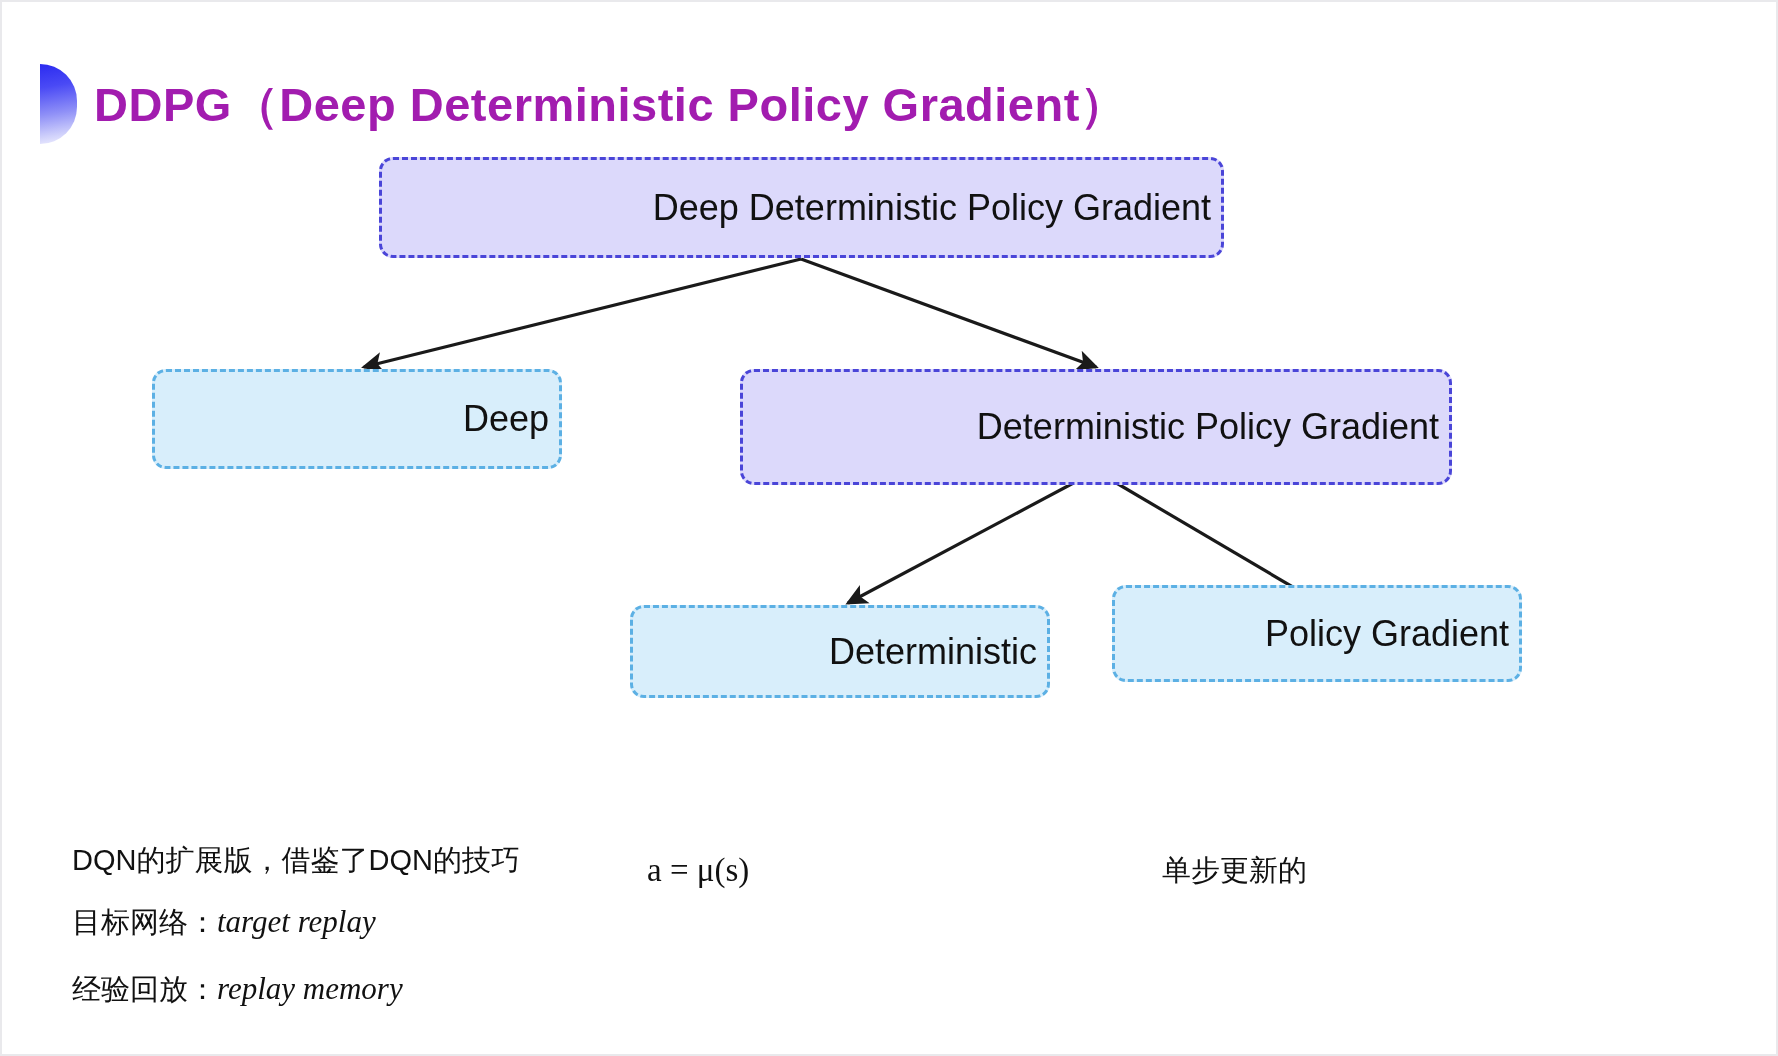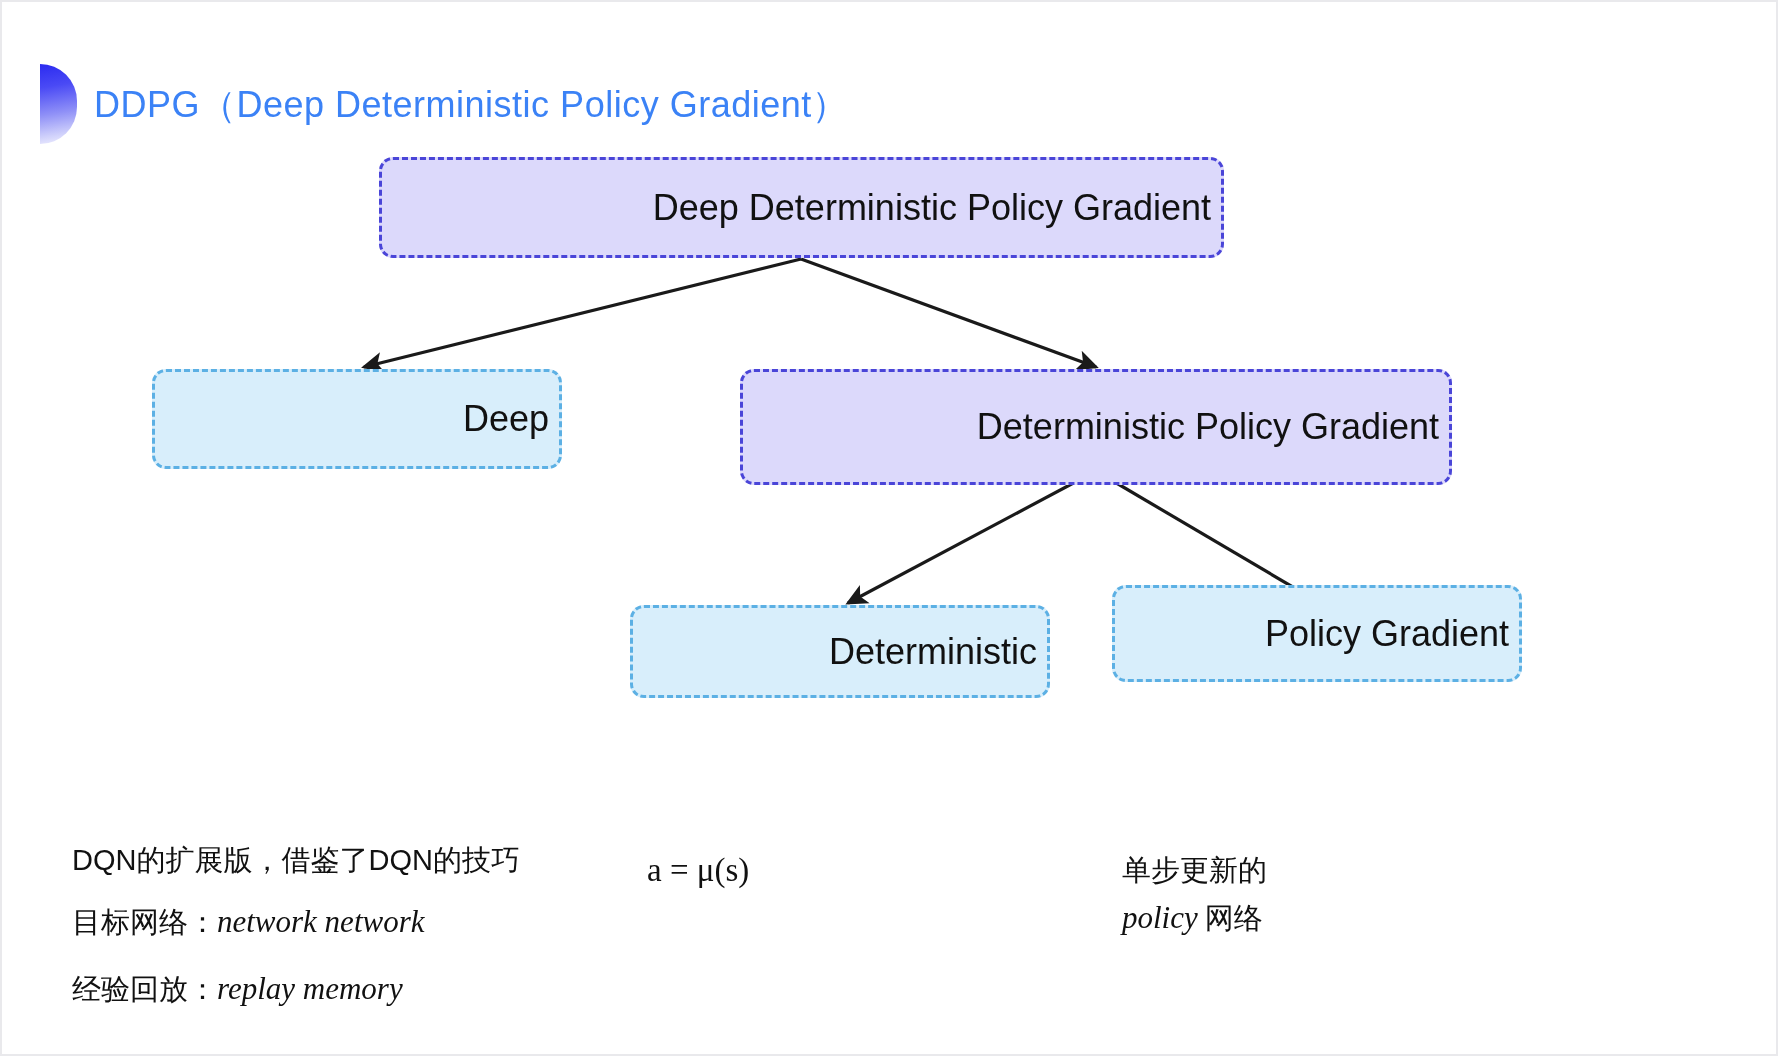--- a/index.html
+++ b/index.html
@@ -7,22 +7,22 @@
        font-family:"Liberation Sans","DejaVu Sans",sans-serif;}
 
   #slide{position:absolute;left:0;top:0;width:1778px;height:1056px;background:#fff;
          border:2px solid #e9e9ec;box-sizing:border-box;}
 
   
   #title-bullet{position:absolute;left:38px;top:62px;width:37px;height:80px;
                 border-radius:0 80px 80px 0;
                 background:linear-gradient(170deg,#2b2bf0 0%,#4a4af5 28%,#8f90f7 60%,#cfd0fb 85%,#f3f3ff 100%);}
   #page-title{position:absolute;left:92px;top:68px;width:1200px;
-              font-size:36px;line-height:70px;color:#3b82f6;letter-spacing:.5px;
-              white-space:nowrap;font-weight:400;}
+              font-size:47px;line-height:70px;color:#a21caf;letter-spacing:.5px;
+              white-space:nowrap;font-weight:700;}
 
   
   #edges{position:absolute;left:0;top:0;width:1778px;height:1056px;pointer-events:none;}
 
   
   .node{position:absolute;box-sizing:border-box;border-radius:14px;
         display:flex;align-items:center;justify-content:center;text-align:right;
         color:#111;}
   .node .node-label{display:block;width:100%;padding:0 10px;box-sizing:border-box;}
   .purple{background:#dcd9fb;border:3px dashed #4a45d8;}
@@ -37,21 +37,21 @@
   
   .caption{position:absolute;color:#111;}
   .cline{white-space:nowrap;}
   .zh{font-family:"Liberation Sans","DejaVu Sans",sans-serif;font-size:29px;}
   .ital{font-family:"Liberation Serif","DejaVu Serif",serif;font-style:italic;font-size:31px;}
 
   #cap-deep{left:70px;top:827px;width:580px;}
   #cap-deep .cline{line-height:62px;}
   #cap-det{left:645px;top:845px;width:390px;}
   #cap-det .cline{line-height:47px;}
-  #cap-pg{left:1120px;top:845px;width:390px;}
+  #cap-pg{left:1160px;top:845px;width:390px;}
   #cap-pg .cline{line-height:47px;}
   .math{font-family:"Liberation Serif","DejaVu Serif",serif;font-size:33px;}
 </style>
 </head>
 <body>
 
 <div id="slide">
 
   <div id="title-bullet"></div>
   <div id="page-title">DDPG（Deep Deterministic Policy Gradient）</div>
@@ -87,26 +87,25 @@
   <div class="node blue" id="node-det">
     <span class="node-label">Deterministic</span>
   </div>
 
   <div class="node blue" id="node-pg">
     <span class="node-label">Policy Gradient</span>
   </div>
 
   <div class="caption" id="cap-deep">
     <div class="cline zh">DQN的扩展版，借鉴了DQN的技巧</div>
-    <div class="cline"><span class="zh">目标网络：</span><span class="ital">network network</span></div>
+    <div class="cline"><span class="zh">目标网络：</span><span class="ital">target replay</span></div>
     <div class="cline"><span class="zh">经验回放：</span><span class="ital">replay memory</span></div>
   </div>
 
   <div class="caption" id="cap-det">
     <div class="cline math">a = μ(s)</div>
   </div>
 
   <div class="caption" id="cap-pg">
     <div class="cline zh">单步更新的</div>
-    <div class="cline"><span class="ital">policy</span><span class="zh" style="padding-left:7px;">网络</span></div>
   </div>
 
 </div>
 
 </body></html>

